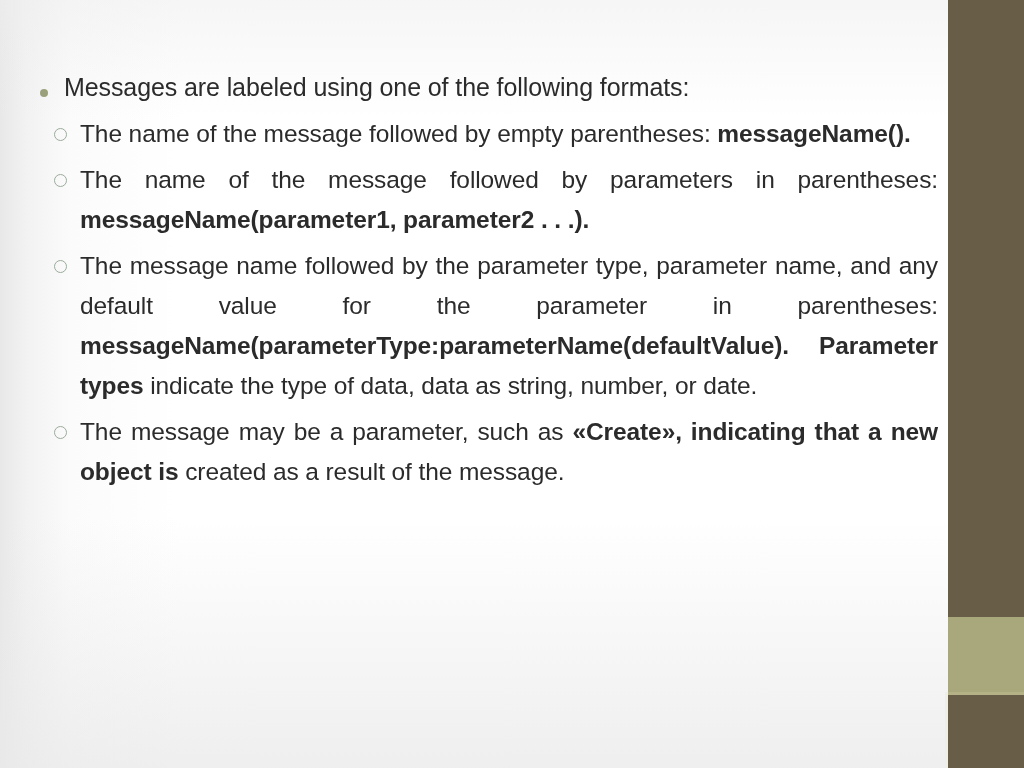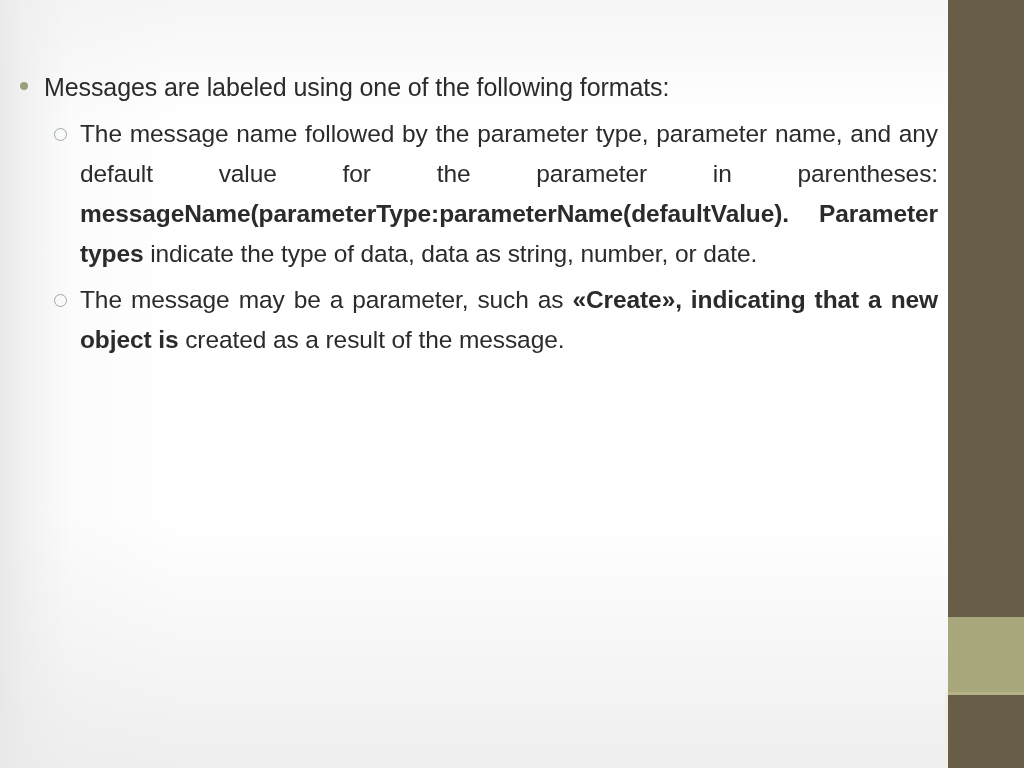--- a/index.html
+++ b/index.html
@@ -103,25 +103,25 @@
   .content {
     position: absolute;
     left: 0;
     top: 0;
     width: 948px;
     height: 768px;
   }
 
   .bullet-l1 {
     position: absolute;
-    left: 20px;
+    left: 40px;
     top: 70px;
     width: 900px;
     display: flex;
-    align-items: flex-start;
+    align-items: center;
   }
   .marker-dot {
     flex: 0 0 auto;
     width: 8px;
     height: 8px;
     border-radius: 50%;
     background: #9aa17a;
     margin-top: 12px;
     margin-right: 16px;
   }
@@ -185,21 +185,29 @@
 
   <div class="content">
 
     <div class="bullet-l1">
       <span class="marker-dot"></span>
       <span class="l1-text">Messages are labeled using one of the following formats:</span>
     </div>
 
     <div class="sub-list">
 
-
+      <div class="bullet-l2">
+        <span class="marker-ring"></span>
+        <span class="l2-text"><span>The name of the message followed by empty parentheses:</span> <b>messageName().</b></span>
+      </div>
+
+      <div class="bullet-l2">
+        <span class="marker-ring"></span>
+        <span class="l2-text"><span> The name of the message followed by parameters in parentheses:</span> <b>messageName(parameter1, parameter2 . . .).</b></span>
+      </div>
 
       <div class="bullet-l2">
         <span class="marker-ring"></span>
         <span class="l2-text"><span>The message name followed by the parameter type, parameter name, and any default value for the parameter in parentheses:</span> <b>messageName(parameterType:parameterName(defaultValue).</b> <b>Parameter types</b><span> indicate the type of data, data as string, number, or date.</span></span>
       </div>
 
       <div class="bullet-l2">
         <span class="marker-ring"></span>
         <span class="l2-text"><span>The message may be a parameter, such as </span><b>«Create», indicating that a new object is</b><span> created as a result of the message.</span></span>
       </div>

